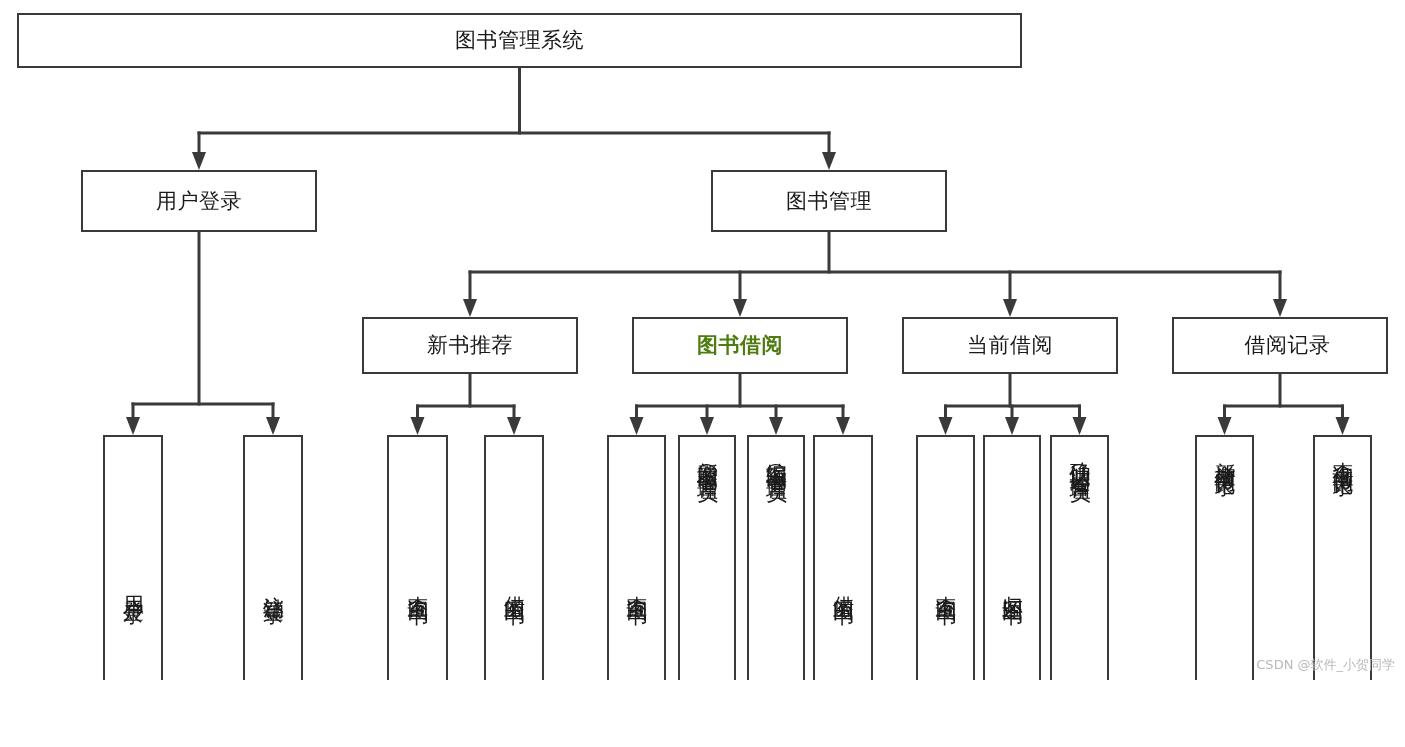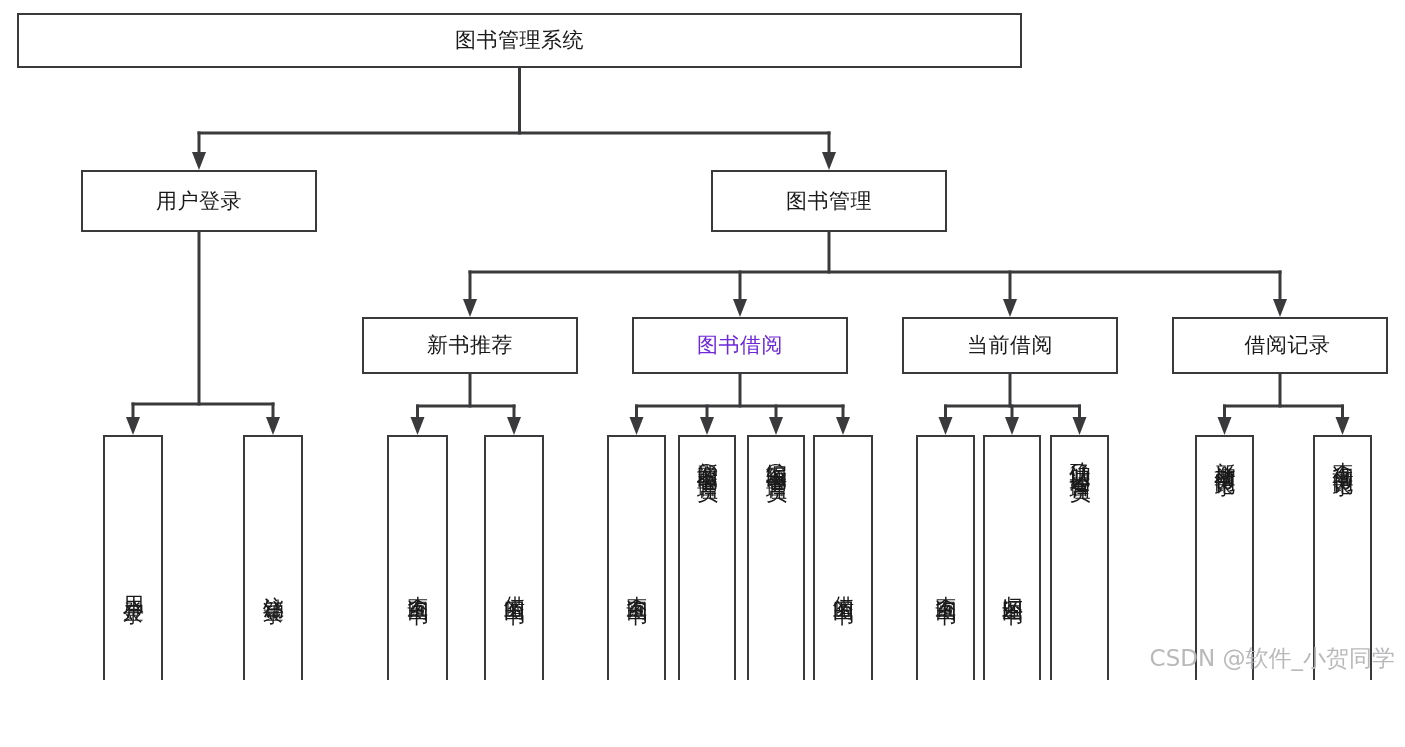--- a/index.html
+++ b/index.html
@@ -60,21 +60,21 @@
     letter-spacing: 3px;
   }
   .node-box.vertical.centered {
     align-items: center;
     padding-top: 0;
   }
   #watermark {
     position: absolute;
     right: 10px;
     bottom: 6px;
-    font-size: 23px;
+    font-size: 13px;
     color: #b9b9bb;
     font-family: "DejaVu Sans", "Liberation Sans", sans-serif;
     white-space: nowrap;
     user-select: none;
   }
 </style>
 </head>
 <body>
 
 <div id="diagram-root">
@@ -141,21 +141,21 @@
       <div class="node-box horizontal" style="left: 81px; top: 170px; width: 236px; height: 62px; border-color: rgb(58, 58, 60); background: rgb(255, 255, 255);">
         <span class="node-label" style="color: rgb(26, 26, 26);">用户登录</span>
       </div>
       <div class="node-box horizontal" style="left: 711px; top: 170px; width: 236px; height: 62px; border-color: rgb(58, 58, 60); background: rgb(255, 255, 255);">
         <span class="node-label" style="color: rgb(26, 26, 26);">图书管理</span>
       </div>
       <div class="node-box horizontal" style="left: 362px; top: 317px; width: 216px; height: 57px; border-color: rgb(58, 58, 60); background: rgb(255, 255, 255); align-items: center;">
         <span class="node-label" style="color: rgb(26, 26, 26);">新书推荐</span>
       </div>
       <div class="node-box horizontal" style="left: 632px; top: 317px; width: 216px; height: 57px; border-color: rgb(58, 58, 60); background: rgb(255, 255, 255);">
-        <span class="node-label" style="color: #6d28d9;">图书借阅</span>
+        <span class="node-label" style="color: #4d7c0f; font-weight: bold;">图书借阅</span>
       </div>
       <div class="node-box horizontal" style="left: 902px; top: 317px; width: 216px; height: 57px; border-color: rgb(58, 58, 60); background: rgb(255, 255, 255);">
         <span class="node-label" style="color: rgb(26, 26, 26); text-align: right;">当前借阅</span>
       </div>
       <div class="node-box horizontal" style="left: 1172px; top: 317px; width: 216px; height: 57px; border-color: rgb(58, 58, 60); background: rgb(255, 255, 255); padding-left: 15px;">
         <span class="node-label" style="color: rgb(26, 26, 26);">借阅记录</span>
       </div>
       <div class="node-box vertical centered" style="left: 103px; top: 435px; width: 60px; height: 300px; border-color: rgb(58, 58, 60); background: rgb(255, 255, 255);">
         <span class="node-label" style="color: rgb(26, 26, 26);">用户登录</span>
       </div>

